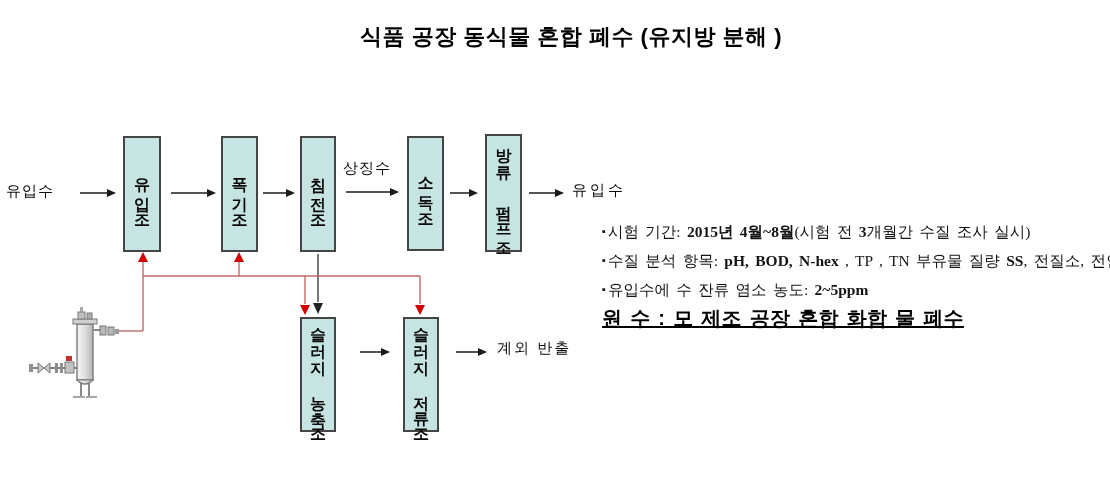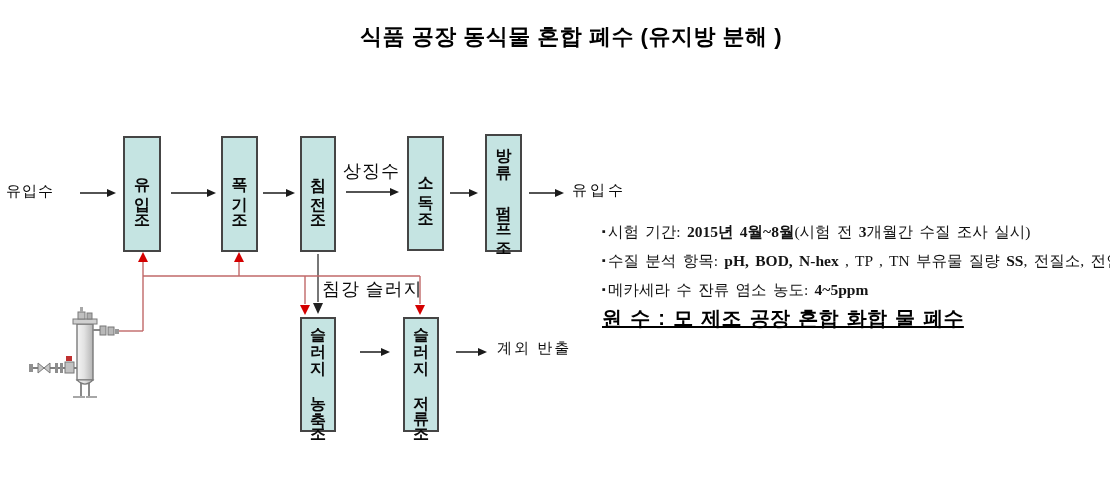--- a/index.html
+++ b/index.html
@@ -17,21 +17,21 @@
     background:#c5e4e2;border:2px solid #454545;
     display:flex;align-items:center;justify-content:center;
   }
   .vtxt{
     writing-mode:vertical-rl;text-orientation:upright;
     font-size:16px;font-weight:600;letter-spacing:3px;color:#0a0a0a;line-height:1;
     white-space:nowrap;
   }
   .vtxt.tight{letter-spacing:1px;}
   .lbl{position:absolute;font-size:15px;font-weight:500;color:#0a0a0a;white-space:nowrap;}
-  .lbl.small{font-size:18px;font-family:Liberation Serif, serif;}
+  .lbl.small{font-size:15px;}
   .notes{
     position:absolute;left:602px;top:217px;width:505px;
     font-family:"Liberation Serif","DejaVu Serif",serif;
     font-size:15.5px;color:#141414;word-spacing:2.5px;
   }
   .note-line{line-height:28px;white-space:nowrap;}
   .note-line b{font-weight:700;}
   .bullet{font-size:11px;vertical-align:2px;margin-right:2px;}
   .note-raw{
     line-height:28px;white-space:nowrap;
@@ -128,31 +128,30 @@
   <div class="pbox" style="left:300px;top:317px;width:36px;height:115px">
     <span class="vtxt tight">슬러지 농축조</span>
   </div>
   <div class="pbox" style="left:403px;top:317px;width:36px;height:115px">
     <span class="vtxt tight">슬러지 저류조</span>
   </div>
 
   <div class="lbl" style="left:6px;top:182px;letter-spacing:1px">유입수</div>
   <div class="lbl small" style="left:343px;top:159px;letter-spacing:1px">상징수</div>
   <div class="lbl" style="left:572px;top:181px;letter-spacing:3px">유입수</div>
-  <div class="lbl small" style="left:322px;top:277px;letter-spacing:1px">침강 슬러지</div>
   <div class="lbl" style="left:497px;top:339px;letter-spacing:2px">계외 반출</div>
 
   <div class="notes">
     <div class="note-line">
       <span class="bullet">▪</span><span>시험 기간: </span><b>2015년 4월~8월</b><span>(시험 전 </span><b>3</b><span>개월간 수질 조사 실시)</span>
     </div>
     <div class="note-line">
       <span class="bullet">▪</span><span>수질 분석 항목: </span><b>pH, BOD, N-hex</b><span> , TP , TN 부유물 질량 </span><b>SS</b><span>, 전질소, 전인</span>
     </div>
     <div class="note-line">
-      <span class="bullet">▪</span><span>메카세라 수  잔류 염소 농도: </span><b>4~5ppm</b>
+      <span class="bullet">▪</span><span>유입수에 수  잔류 염소 농도: </span><b>2~5ppm</b>
     </div>
     <div class="note-raw">
       <span>원 수 : 모 제조 공장 혼합 화합 물 폐수</span>
     </div>
   </div>
 
 </div>
 
 </body></html>

